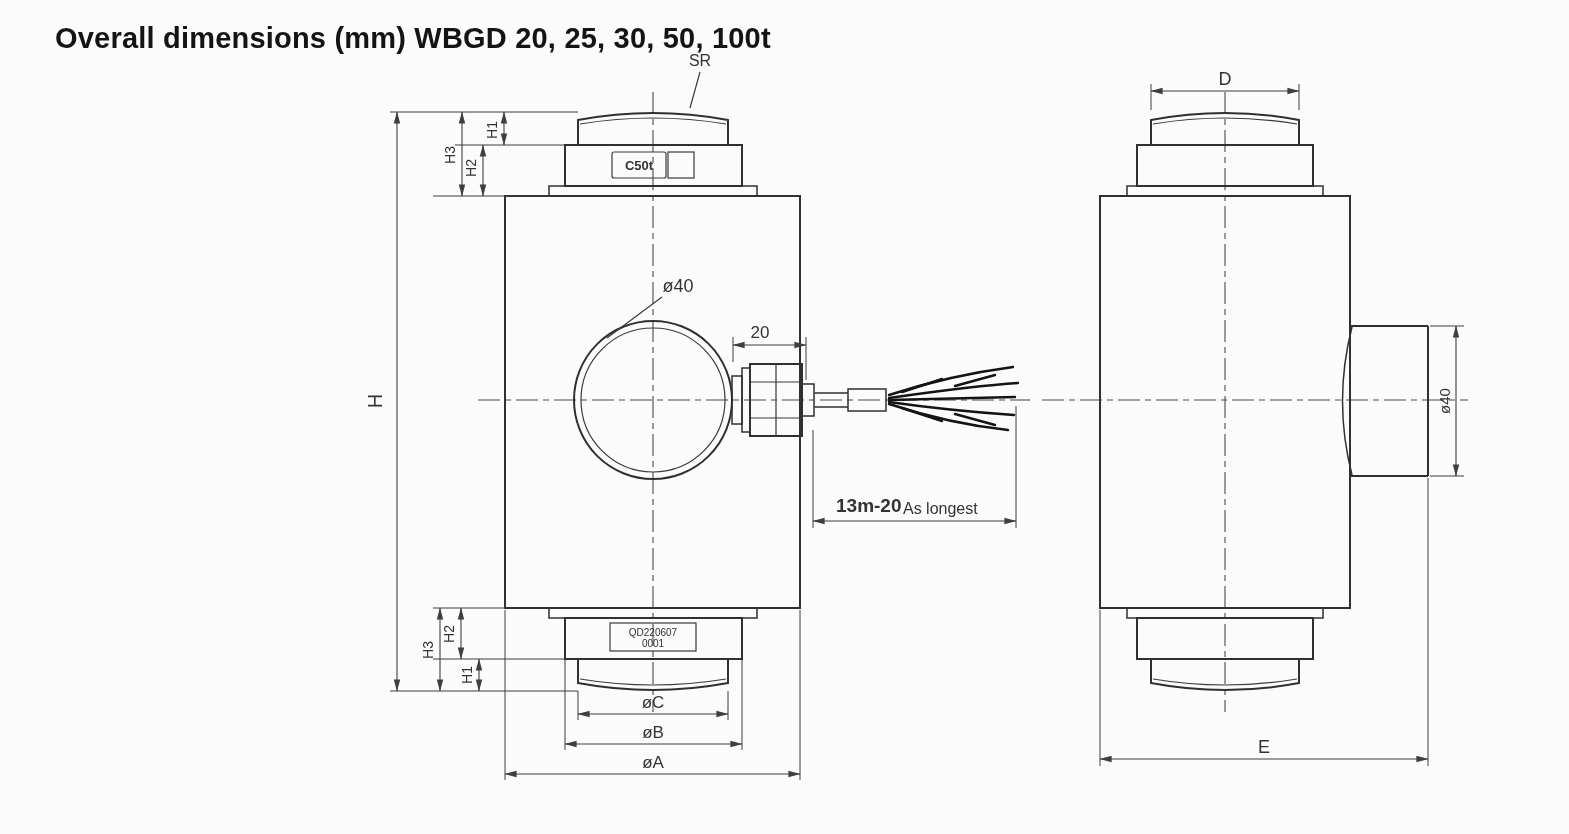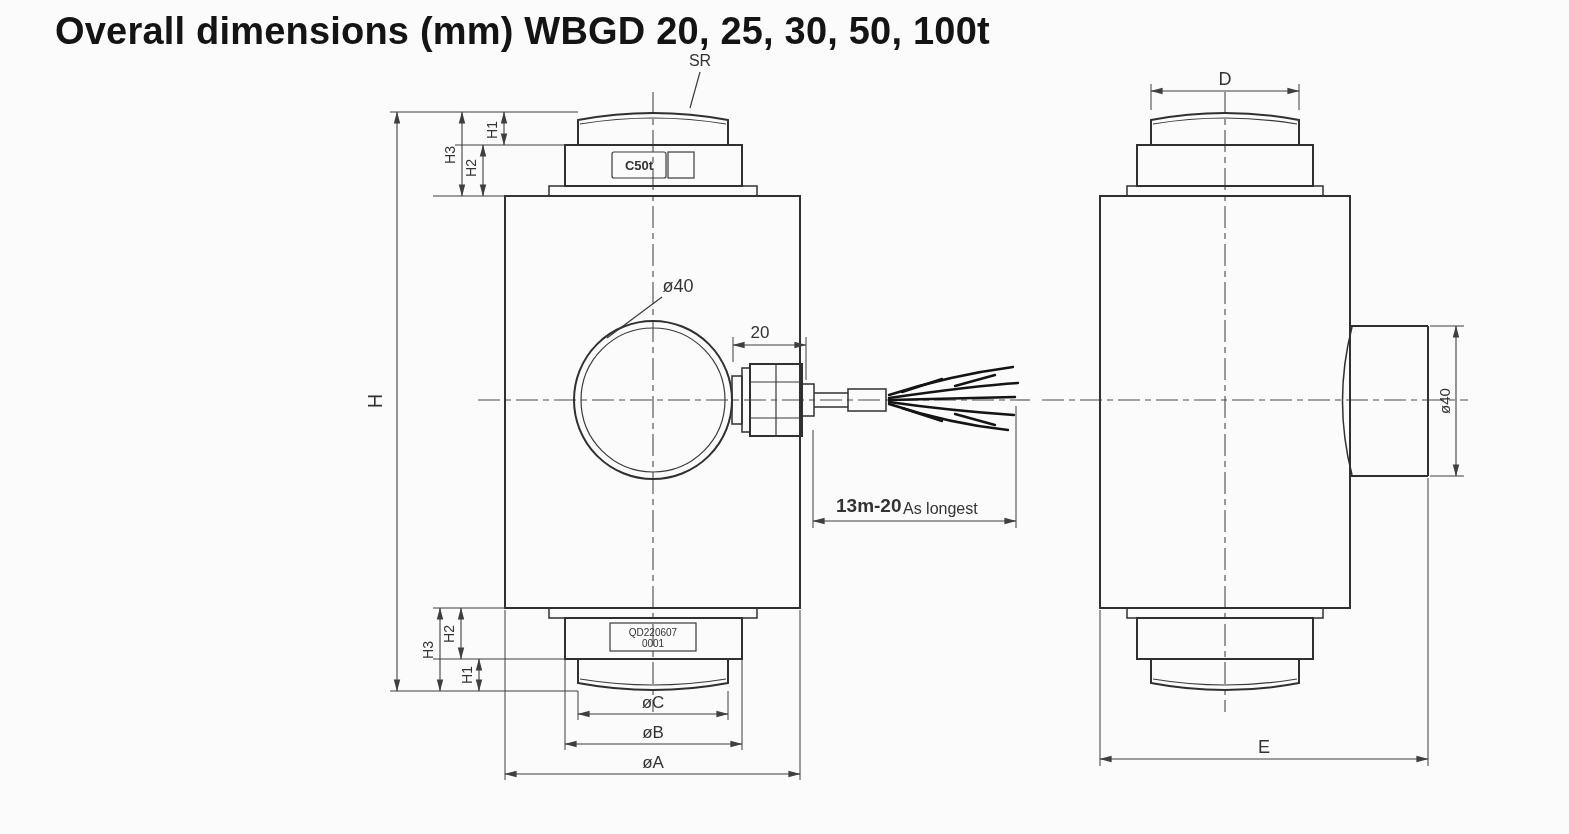--- a/index.html
+++ b/index.html
@@ -1,18 +1,18 @@
 <!DOCTYPE html>
 <html><head>
 <meta charset="utf-8">
 <style>
   html,body{margin:0;padding:0;background:#fbfbfb;}
   .stage{position:relative;width:1569px;height:834px;background:#fbfbfb;overflow:hidden;
          font-family:"Liberation Sans",sans-serif;}
-  .title{position:absolute;left:55px;top:10px;font-size:38px;font-weight:bold;color:#141414;
+  .title{position:absolute;left:55px;top:22px;font-size:29px;font-weight:bold;color:#141414;
          letter-spacing:.2px;font-family:"Liberation Sans",sans-serif;}
   svg{position:absolute;left:0;top:0;}
   svg text{font-family:"Liberation Sans",sans-serif;fill:#333;}
   .o2{fill:none;stroke:#303030;stroke-width:2;}
   .o15{fill:none;stroke:#303030;stroke-width:1.5;}
   .o1{fill:none;stroke:#3a3a3a;stroke-width:1.2;}
   .dim{stroke:#3f3f3f;stroke-width:1.1;fill:none;}
   .ext{stroke:#3f3f3f;stroke-width:1;fill:none;}
   .cl{stroke:#4a4a4a;stroke-width:1.1;stroke-dasharray:22 5 6 5;fill:none;}
   .wire{stroke:#141414;stroke-width:2.4;fill:none;stroke-linecap:round;}

